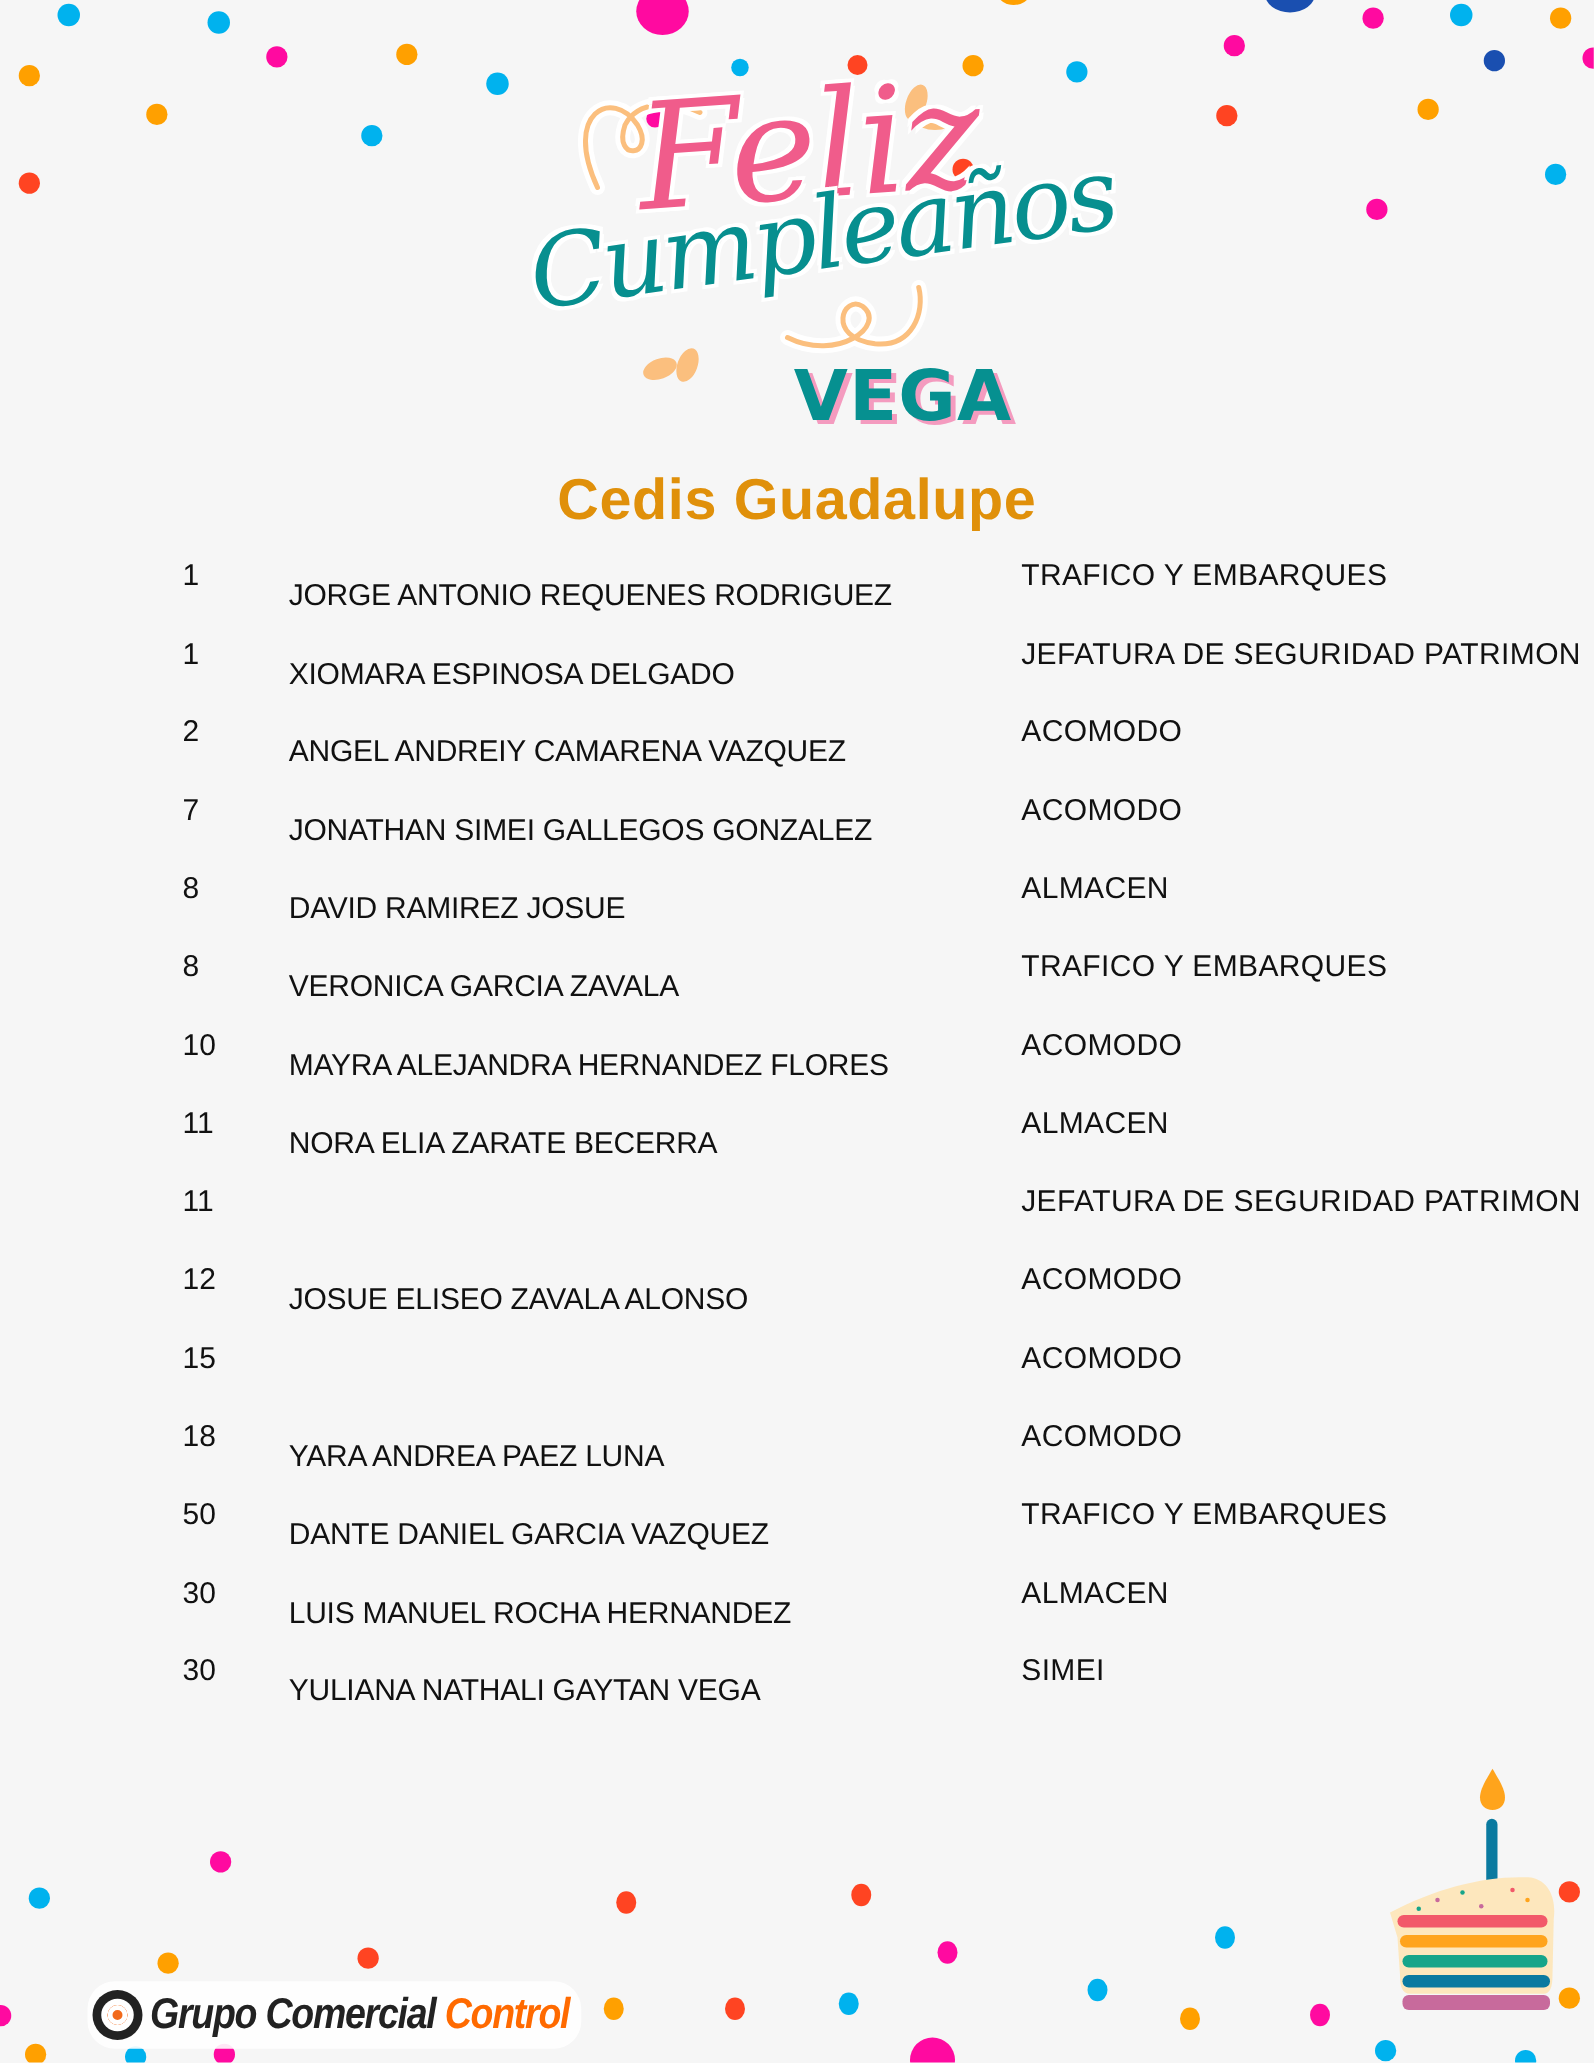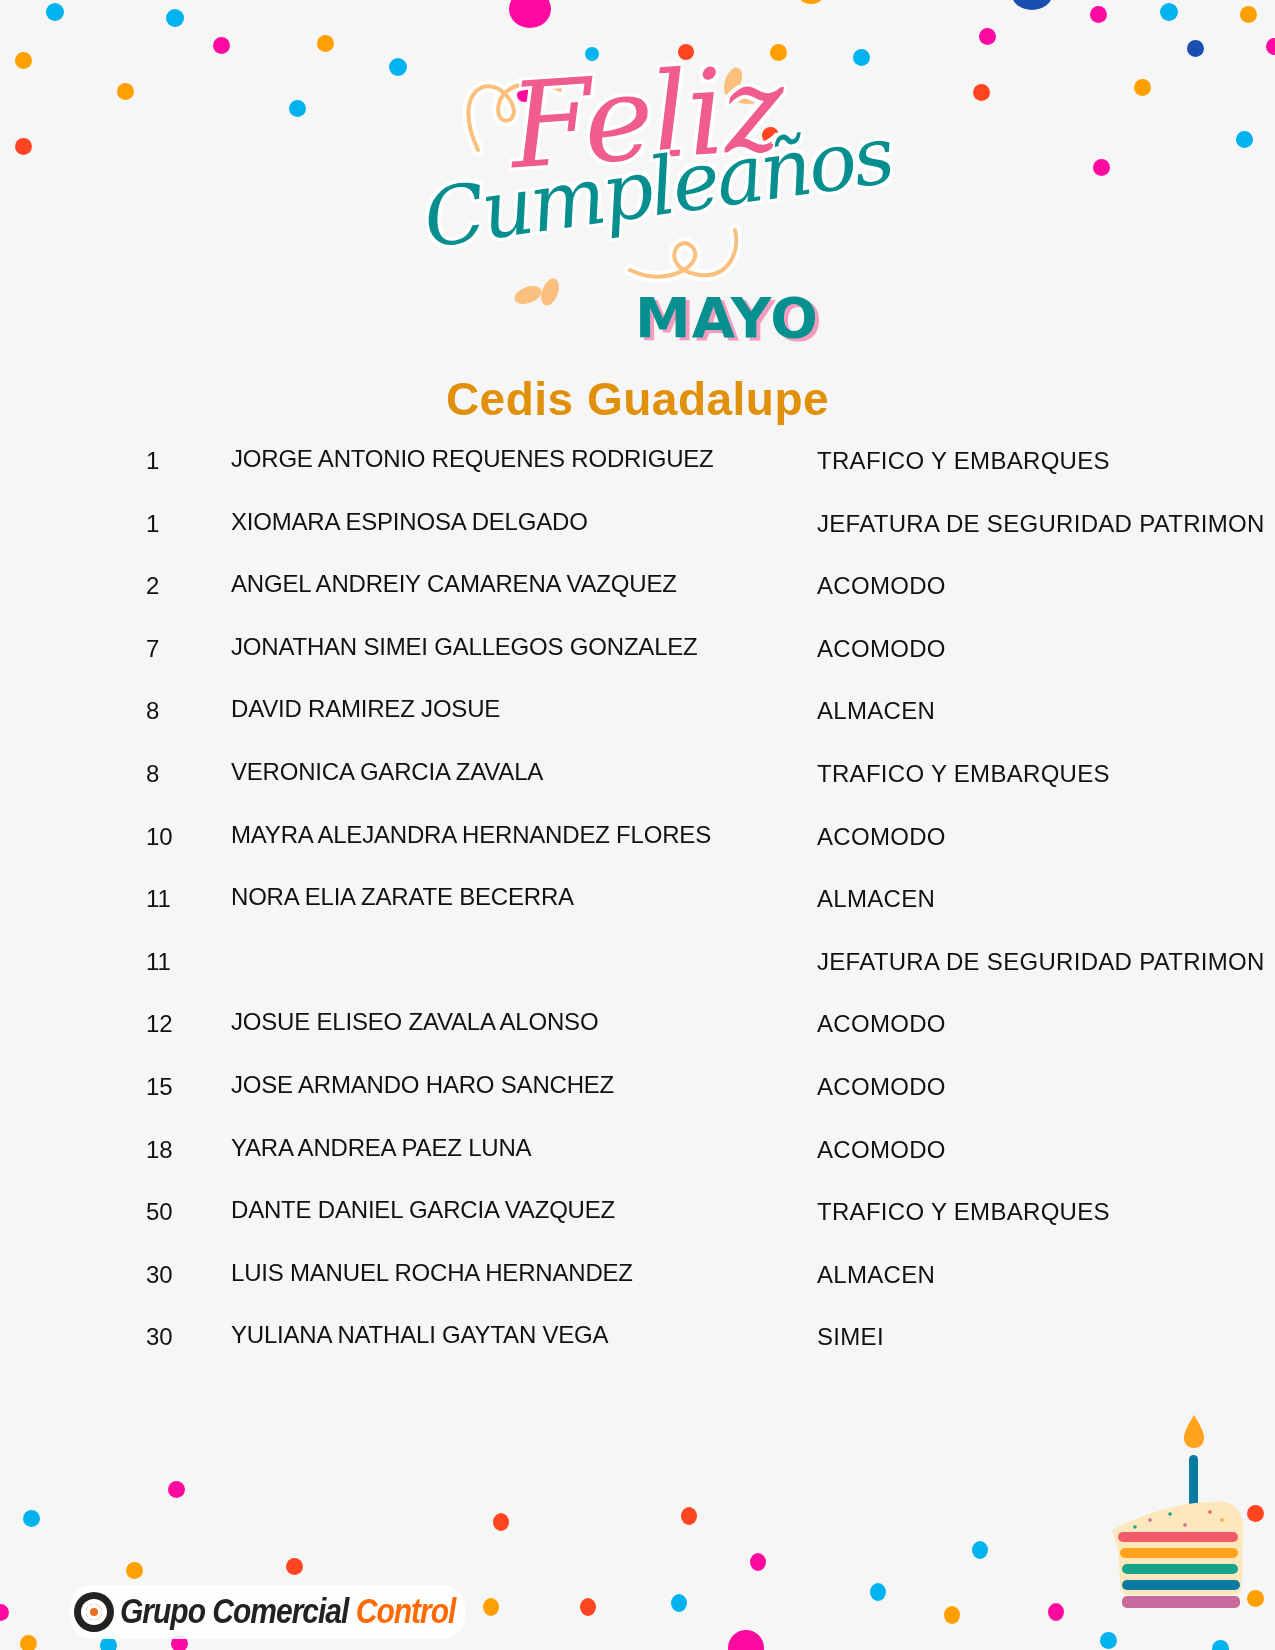--- a/index.html
+++ b/index.html
@@ -98,21 +98,21 @@
       white-space: nowrap;
     }
     .row .day {
       position: absolute;
       left: 146px;
       top: 4px;
     }
     .row .name {
       position: absolute;
       left: 231px;
-      top: 2px;
+      top: 20px;
       letter-spacing: -0.2px;
     }
     .row .dept {
       position: absolute;
       left: 817px;
       top: 4px;
       letter-spacing: 0.3px;
     }
     
     .logo {
@@ -235,21 +235,21 @@
     <path d="M48 120 C 20 60, 60 40, 80 70 C 95 95, 60 100, 70 70 C 80 50, 110 50, 130 60" fill="none" stroke="#fbbf7e" stroke-width="4" stroke-linecap="round"></path>
     <path d="M200 240 C 240 260, 280 230, 260 215 C 245 205, 230 240, 270 245 C 300 248, 310 220, 305 200" fill="none" stroke="#fff" stroke-width="12" stroke-linecap="round"></path>
     <path d="M200 240 C 240 260, 280 230, 260 215 C 245 205, 230 240, 270 245 C 300 248, 310 220, 305 200" fill="none" stroke="#fbbf7e" stroke-width="4" stroke-linecap="round"></path>
     <ellipse cx="303" cy="52" rx="8" ry="15" fill="#fbbf7e" transform="rotate(20 303 52)"></ellipse>
     <ellipse cx="318" cy="68" rx="14" ry="6" fill="#fbbf7e"></ellipse>
     <ellipse cx="98" cy="265" rx="14" ry="8" fill="#fbbf7e" transform="rotate(-20 98 265)"></ellipse>
     <ellipse cx="120" cy="262" rx="8" ry="14" fill="#fbbf7e" transform="rotate(20 120 262)"></ellipse>
   </svg>
   <div class="feliz">Feliz</div>
   <div class="cumple">Cumpleaños</div>
-  <div class="mayo">MAYO</div>
+  <div class="mayo">VEGA</div>
 </div>
 
 <div class="subtitle">Cedis Guadalupe</div>
 
 <div class="list">
   <div class="row">
     <span class="day">1</span>
     <span class="name">JORGE ANTONIO REQUENES RODRIGUEZ</span>
     <span class="dept">TRAFICO Y EMBARQUES</span>
   </div>
@@ -292,21 +292,20 @@
     <span class="day">11</span>
     <span class="dept">JEFATURA DE SEGURIDAD PATRIMON</span>
   </div>
   <div class="row">
     <span class="day">12</span>
     <span class="name">JOSUE ELISEO ZAVALA ALONSO</span>
     <span class="dept">ACOMODO</span>
   </div>
   <div class="row">
     <span class="day">15</span>
-    <span class="name">JOSE ARMANDO HARO SANCHEZ</span>
     <span class="dept">ACOMODO</span>
   </div>
   <div class="row">
     <span class="day">18</span>
     <span class="name">YARA ANDREA PAEZ LUNA</span>
     <span class="dept">ACOMODO</span>
   </div>
   <div class="row">
     <span class="day">50</span>
     <span class="name">DANTE DANIEL GARCIA VAZQUEZ</span>

